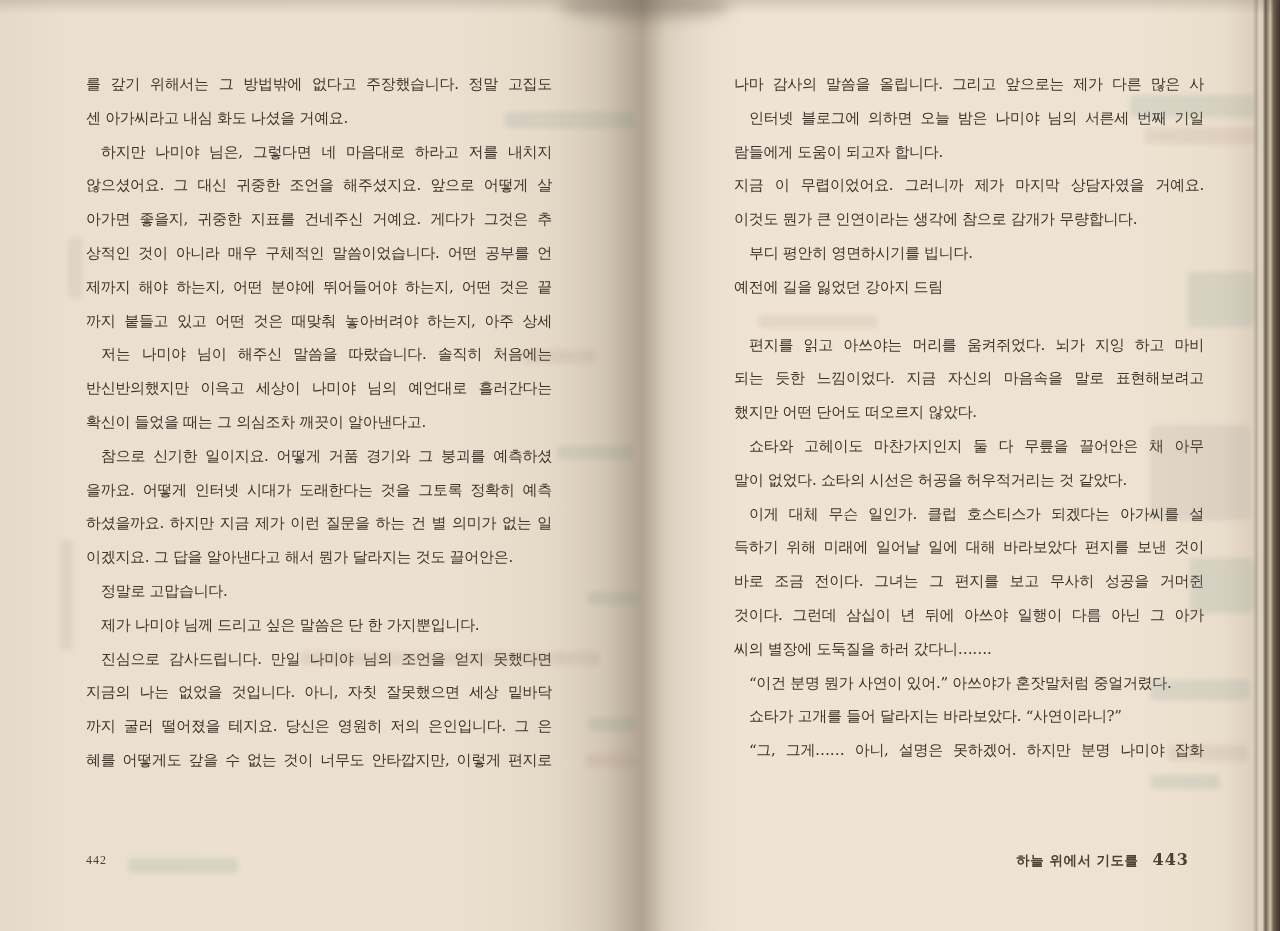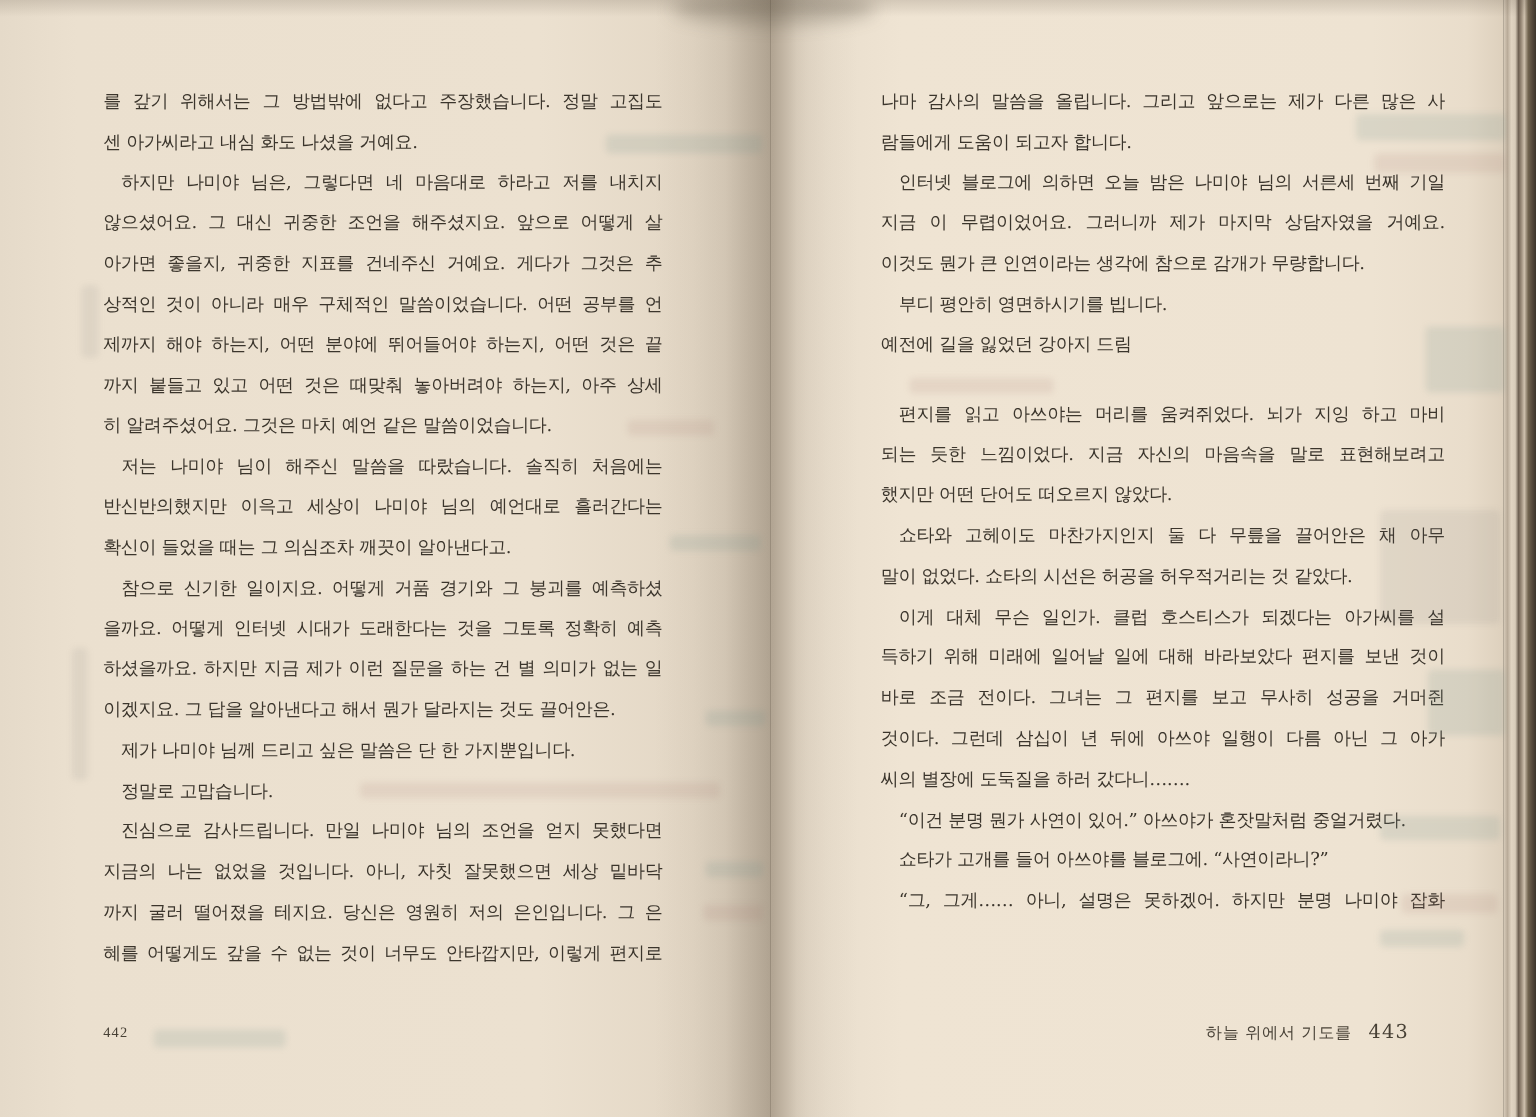--- a/index.html
+++ b/index.html
@@ -51,21 +51,21 @@
   .line.just{text-align:justify;text-align-last:justify;}
   .line.indent{padding-left:15px;}
   .line.just.indent{padding-left:15px;}
   .line.sig{padding-right:24px;}
   .line.gap{margin-top:24px;}
   .footer{
     position:absolute;top:848px;height:24px;line-height:24px;color:#474035;
   }
   .footer-left{left:86px;font-size:12px;letter-spacing:1px;font-family:Liberation Serif, serif;}
   .footer-right{
-    left:92px;width:440px;text-align:right;
+    left:107px;width:440px;text-align:right;font-weight:bold;
   }
   .running-title{font-size:13.5px;letter-spacing:0.5px;margin-right:14px;color:#4a4338;}
   .page-num-right{font-size:16px;letter-spacing:1px;}
   
   .smudge{position:absolute;border-radius:4px;filter:blur(2.5px);pointer-events:none;}
   .sm-green{background:rgba(110,140,135,0.16);}
   .sm-pink{background:rgba(165,115,105,0.13);}
   .sm-grey{background:rgba(110,110,110,0.10);}
 </style>
 </head>
@@ -74,61 +74,60 @@
 <div class="page page-left">
   <div class="text-block tb-left">
       <div class="line just">를 갚기 위해서는 그 방법밖에 없다고 주장했습니다. 정말 고집도</div>
       <div class="line">센 아가씨라고 내심 화도 나셨을 거예요.</div>
       <div class="line indent just">하지만 나미야 님은, 그렇다면 네 마음대로 하라고 저를 내치지</div>
       <div class="line just">않으셨어요. 그 대신 귀중한 조언을 해주셨지요. 앞으로 어떻게 살</div>
       <div class="line just">아가면 좋을지, 귀중한 지표를 건네주신 거예요. 게다가 그것은 추</div>
       <div class="line just">상적인 것이 아니라 매우 구체적인 말씀이었습니다. 어떤 공부를 언</div>
       <div class="line just">제까지 해야 하는지, 어떤 분야에 뛰어들어야 하는지, 어떤 것은 끝</div>
       <div class="line just">까지 붙들고 있고 어떤 것은 때맞춰 놓아버려야 하는지, 아주 상세</div>
-      <div class="line">히 알려주셨어요. 그것은 마치 예언 같은 말씀이었습니다.</div>
       <div class="line indent just">저는 나미야 님이 해주신 말씀을 따랐습니다. 솔직히 처음에는</div>
       <div class="line just">반신반의했지만 이윽고 세상이 나미야 님의 예언대로 흘러간다는</div>
       <div class="line">확신이 들었을 때는 그 의심조차 깨끗이 알아낸다고.</div>
       <div class="line indent just">참으로 신기한 일이지요. 어떻게 거품 경기와 그 붕괴를 예측하셨</div>
       <div class="line just">을까요. 어떻게 인터넷 시대가 도래한다는 것을 그토록 정확히 예측</div>
       <div class="line just">하셨을까요. 하지만 지금 제가 이런 질문을 하는 건 별 의미가 없는 일</div>
       <div class="line">이겠지요. 그 답을 알아낸다고 해서 뭔가 달라지는 것도 끌어안은.</div>
+      <div class="line indent">정말로 고맙습니다.</div>
       <div class="line indent">제가 나미야 님께 드리고 싶은 말씀은 단 한 가지뿐입니다.</div>
-      <div class="line indent">정말로 고맙습니다.</div>
       <div class="line indent just">진심으로 감사드립니다. 만일 나미야 님의 조언을 얻지 못했다면</div>
       <div class="line just">지금의 나는 없었을 것입니다. 아니, 자칫 잘못했으면 세상 밑바닥</div>
       <div class="line just">까지 굴러 떨어졌을 테지요. 당신은 영원히 저의 은인입니다. 그 은</div>
       <div class="line just">혜를 어떻게도 갚을 수 없는 것이 너무도 안타깝지만, 이렇게 편지로</div>
     </div>
   <div class="footer footer-left">
     <span>442</span>
   </div>
 </div>
 
 <div class="page page-right">
   <div class="text-block tb-right">
       <div class="line just">나마 감사의 말씀을 올립니다. 그리고 앞으로는 제가 다른 많은 사</div>
+      <div class="line indent just">인터넷 블로그에 의하면 오늘 밤은 나미야 님의 서른세 번째 기일</div>
       <div class="line">람들에게 도움이 되고자 합니다.</div>
-      <div class="line indent just">인터넷 블로그에 의하면 오늘 밤은 나미야 님의 서른세 번째 기일</div>
       <div class="line just">지금 이 무렵이었어요. 그러니까 제가 마지막 상담자였을 거예요.</div>
       <div class="line">이것도 뭔가 큰 인연이라는 생각에 참으로 감개가 무량합니다.</div>
       <div class="line indent">부디 평안히 영면하시기를 빕니다.</div>
       <div class="line sig">예전에 길을 잃었던 강아지 드림</div>
       <div class="line indent just gap">편지를 읽고 아쓰야는 머리를 움켜쥐었다. 뇌가 지잉 하고 마비</div>
       <div class="line just">되는 듯한 느낌이었다. 지금 자신의 마음속을 말로 표현해보려고</div>
       <div class="line">했지만 어떤 단어도 떠오르지 않았다.</div>
       <div class="line indent just">쇼타와 고헤이도 마찬가지인지 둘 다 무릎을 끌어안은 채 아무</div>
       <div class="line">말이 없었다. 쇼타의 시선은 허공을 허우적거리는 것 같았다.</div>
       <div class="line indent just">이게 대체 무슨 일인가. 클럽 호스티스가 되겠다는 아가씨를 설</div>
       <div class="line just">득하기 위해 미래에 일어날 일에 대해 바라보았다 편지를 보낸 것이</div>
       <div class="line just">바로 조금 전이다. 그녀는 그 편지를 보고 무사히 성공을 거머쥔</div>
       <div class="line just">것이다. 그런데 삼십이 년 뒤에 아쓰야 일행이 다름 아닌 그 아가</div>
       <div class="line">씨의 별장에 도둑질을 하러 갔다니…….</div>
       <div class="line indent">“이건 분명 뭔가 사연이 있어.” 아쓰야가 혼잣말처럼 중얼거렸다.</div>
-      <div class="line indent">쇼타가 고개를 들어 아쓰야를 블로그에. “사연이라니?”</div>
+      <div class="line indent">쇼타가 고개를 들어 달라지는 바라보았다. “사연이라니?”</div>
       <div class="line indent just">“그, 그게…… 아니, 설명은 못하겠어. 하지만 분명 나미야 잡화</div>
     </div>
   <div class="footer footer-right">
     <span class="running-title">하늘 위에서 기도를</span><span class="page-num-right">443</span>
   </div>
 </div>
 
 <div class="edge-stack"></div>
 <div class="gutter"></div>
 <div class="gutter-top-shadow"></div>

